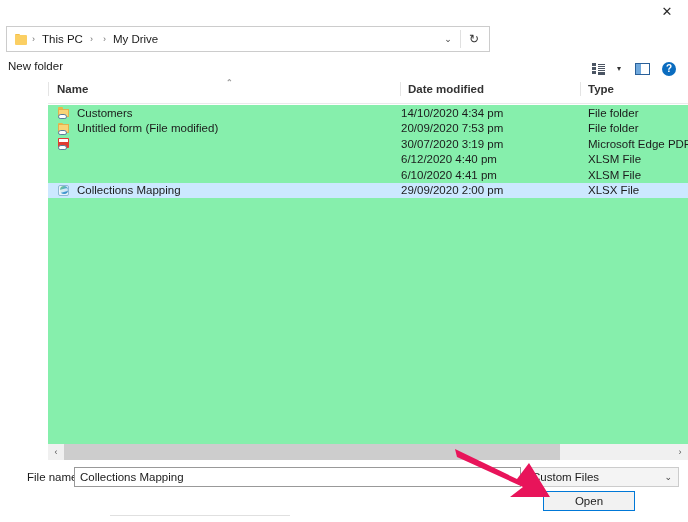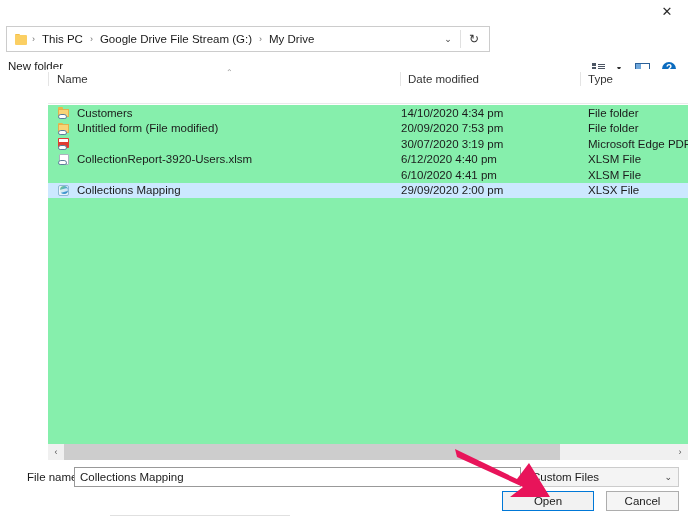--- a/index.html
+++ b/index.html
@@ -59,21 +59,21 @@
   .list-ic .blk{position:absolute;left:0;width:4px;height:3px;background:#4b5563;}
   .list-ic .ln{position:absolute;left:6px;height:1.3px;background:#4b5563;}
   .caret-sm{font-size:8px;color:#333;}
   .pane-ic{width:15px;height:12px;border:1.4px solid #2a6099;box-sizing:border-box;position:relative;background:#fff;}
   .pane-ic:after{content:"";position:absolute;left:0;top:0;bottom:0;width:5px;background:#6fa8dc;}
   .help-ic{width:14px;height:14px;border-radius:50%;background:#0b6cbf;color:#fff;font-size:10px;font-weight:bold;
     display:flex;align-items:center;justify-content:center;}
   .cmd-rule{position:absolute;left:48px;top:82px;width:640px;height:1px;background:#eaeaea;}
 
   
-  .colhdr{position:absolute;left:48px;top:69px;width:640px;height:20px;background:#ffffff;}
+  .colhdr{position:absolute;left:48px;top:79px;width:640px;height:20px;background:#ffffff;font-weight:bold;}
   .colhdr .c{position:absolute;top:0;height:20px;display:flex;align-items:center;font-size:11.5px;color:#333;}
   .colhdr .vline{position:absolute;top:3px;width:1px;height:14px;background:#e4e4e4;}
   .sortcaret{position:absolute;top:-1px;color:#9a9a9a;font-size:8px;}
   .hdr-rule{position:absolute;left:48px;top:103px;width:640px;height:1px;background:#eaeaea;}
 
   
   .filelist{position:absolute;left:48px;top:105px;width:640px;height:339px;background:#86efac;}
   .frow{position:relative;height:15.5px;width:640px;display:flex;align-items:center;font-size:11.5px;color:#1b1b1b;}
   .frow.sel{background:#cce8ff;}
   .fname{position:absolute;left:9px;display:flex;align-items:center;white-space:nowrap;}
@@ -111,21 +111,21 @@
   
   .bottom{position:absolute;left:0;top:461px;width:688px;height:54px;background:#ffffff;}
   .fnlabel{position:absolute;left:27px;top:10px;font-size:11.5px;color:#1b1b1b;}
   .fninput{position:absolute;left:74px;top:6px;width:447px;height:20px;border:1px solid #999;box-sizing:border-box;
     background:#fff;display:flex;align-items:center;padding-left:5px;font-size:11.5px;color:#1b1b1b;}
   .filterbox{position:absolute;left:526px;top:6px;width:153px;height:20px;border:1px solid #ccc;box-sizing:border-box;
     background:#f4f4f4;display:flex;align-items:center;padding-left:5px;font-size:11.5px;color:#1b1b1b;}
   .filterbox .fc{position:absolute;right:6px;top:4px;color:#444;font-size:9px;}
   .btn{position:absolute;top:30px;height:20px;border:1px solid #adadad;box-sizing:border-box;background:#f5f5f5;
     display:flex;align-items:center;justify-content:center;font-size:11.5px;color:#1b1b1b;}
-  .btn-open{left:502px;width:92px;border:1.6px solid #0078d7;background:#f2f2f2;}
+  .btn-open{left:543px;width:92px;border:1.6px solid #0078d7;background:#f2f2f2;}
   .btn-cancel{left:606px;width:73px;}
 
   
   .arrow{position:absolute;left:455px;top:443px;width:110px;height:62px;pointer-events:none;}
 </style>
 </head>
 <body>
 
 <div class="screen">
 
@@ -155,21 +155,20 @@
 
     <div class="addrbar">
       <div class="crumbbox">
         <span class="folder-ic">
             <i class="tab"></i>
             <i class="body"></i>
           </span>
         <span class="sep">›</span>
         <span class="crumb">This PC</span>
         <span class="sep">›</span>
-        <span class="crumb">Google Drive File Stream (G:)</span>
         <span class="sep">›</span>
         <span class="crumb">My Drive</span>
         <div class="crumb-caret">⌄</div>
         <div class="crumb-div"></div>
         <div class="refresh">↻</div>
       </div>
     </div>
 
     <div class="cmdbar">
       <div class="newfolder">New folder</div>
@@ -245,27 +244,20 @@
               <i class="bd"></i>
               <i class="wt"></i>
               <i class="cl"></i>
             </span>
         </span>
         <span class="fdate">30/07/2020 3:19 pm</span>
         <span class="ftype">Microsoft Edge PDF Do</span>
       </div>
 
       <div class="frow">
-        <span class="fname">
-          <span class="ficon ic-doc">
-              <i class="bd"></i>
-              <i class="cl"></i>
-            </span>
-          <span>CollectionReport-3920-Users.xlsm</span>
-        </span>
         <span class="fdate">6/12/2020 4:40 pm</span>
         <span class="ftype">XLSM File</span>
       </div>
 
       <div class="frow">
         <span class="fdate">6/10/2020 4:41 pm</span>
         <span class="ftype">XLSM File</span>
       </div>
 
       <div class="frow sel">
@@ -290,21 +282,20 @@
     </div>
 
     <div class="bottom">
       <div class="fnlabel">File name:</div>
       <div class="fninput">Collections Mapping</div>
       <div class="filterbox">
         <span>Custom Files</span>
         <span class="fc">⌄</span>
       </div>
       <div class="btn btn-open">Open</div>
-      <div class="btn btn-cancel">Cancel</div>
     </div>
 
   </div>
 
   <svg class="arrow" viewBox="0 0 110 62">
     <polygon points="0,6 62,36 74,20 95,54 55,54 68,44 2,14" fill="#e8145a"></polygon>
   </svg>
 
 </div>
 

